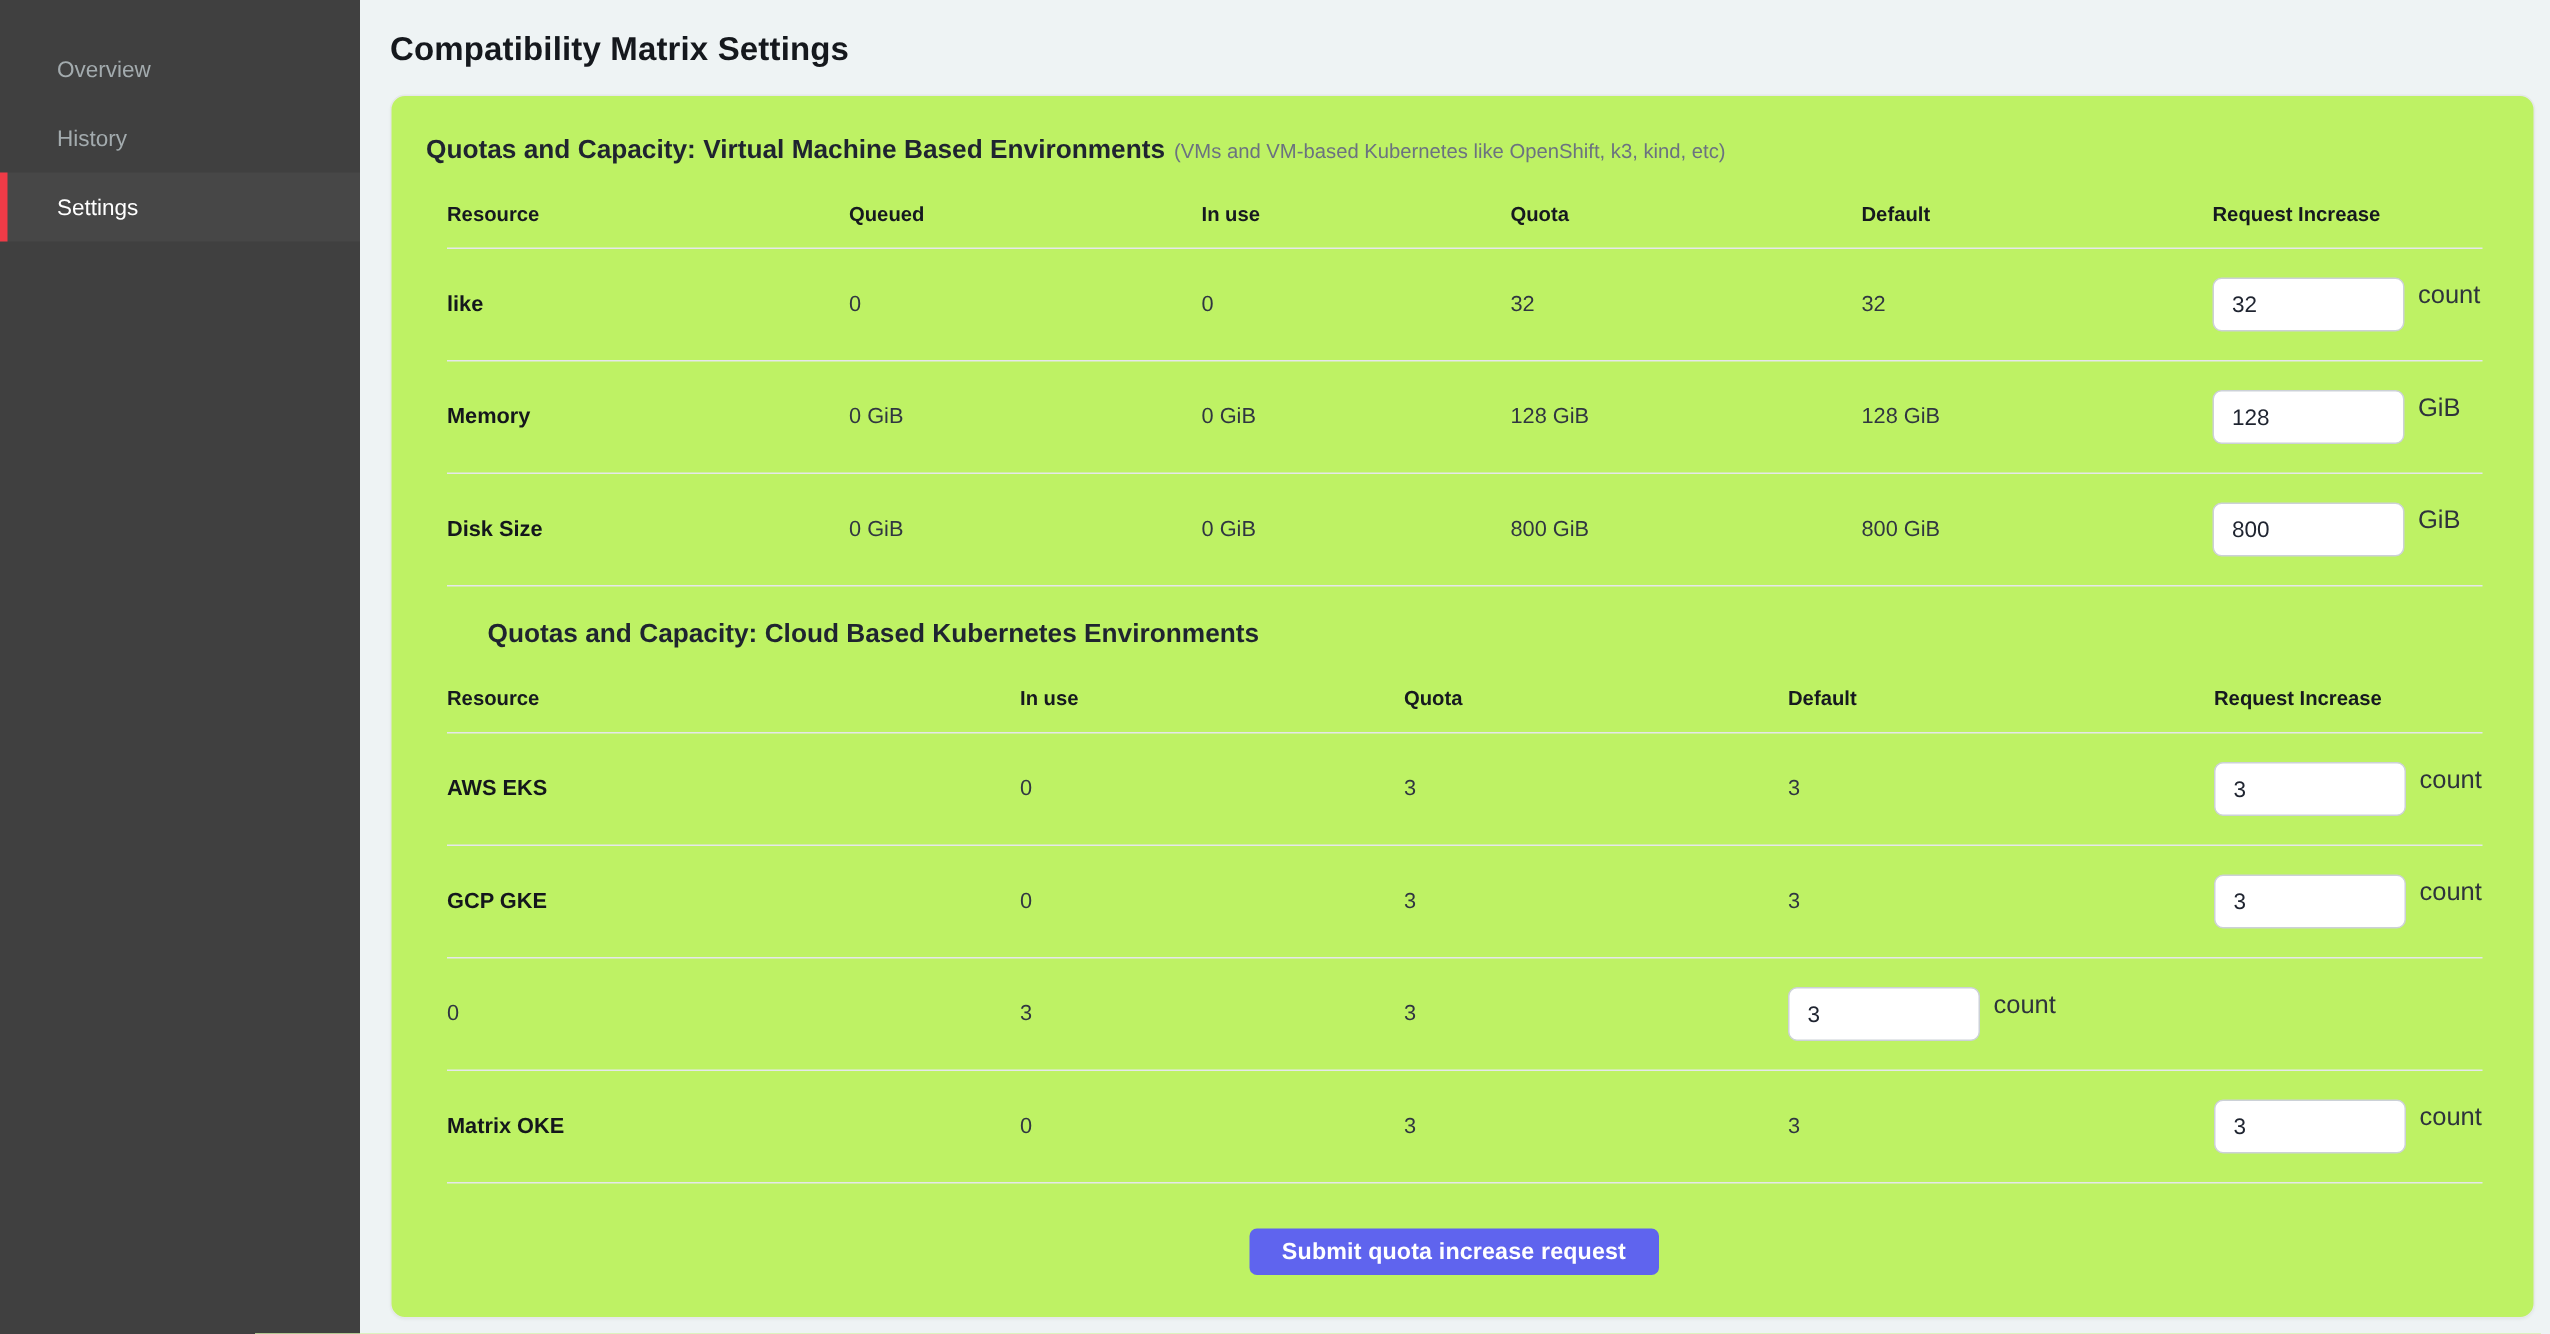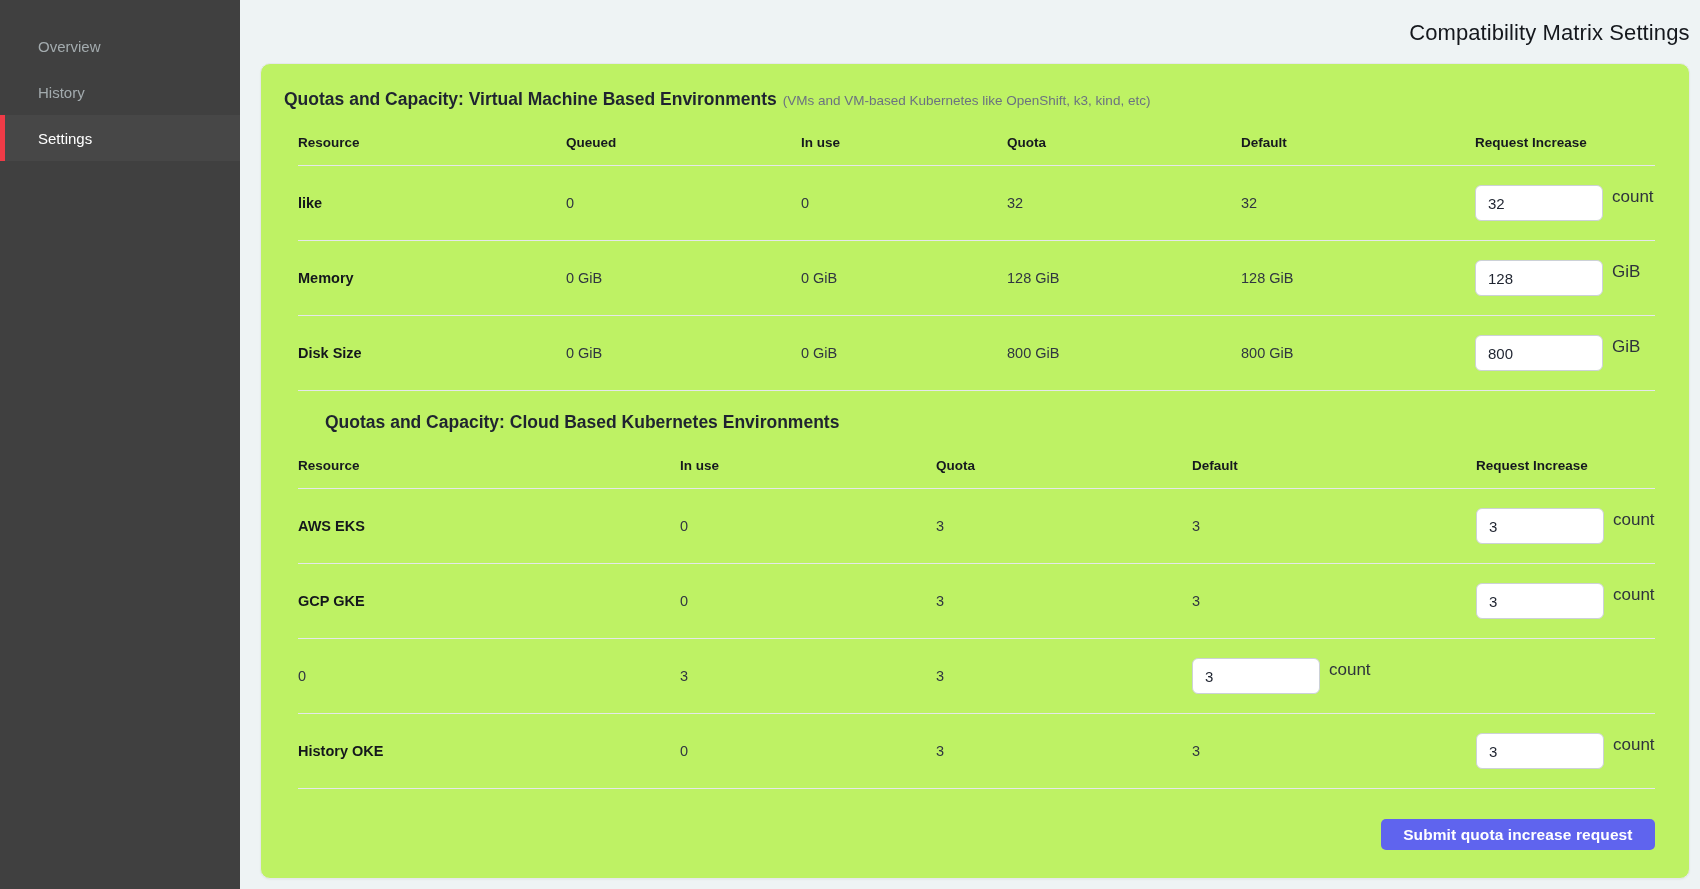--- a/index.html
+++ b/index.html
@@ -37,25 +37,24 @@
   
   .main {
     flex: 1;
     display: flex;
     flex-direction: column;
     padding: 0 16px 19px 20px;
     background: #eef3f4;
   }
   .page-title {
     font-size: 22px;
-    font-weight: 400;
+    font-weight: 700;
     color: #15181d;
     padding: 20px 0 17px 0;
     letter-spacing: 0.1px;
-    text-align: right;
   }
 
   
   .card {
     flex: 1;
     background: #bef264;
     border: 1px solid #e6e8ea;
     border-radius: 10px;
     box-shadow: 0 1px 2px rgba(0,0,0,0.04);
     padding: 22px 34px 0 23px;
@@ -118,21 +117,21 @@
   }
   .unit {
     margin-left: 9px;
     font-size: 17px;
     color: #2e333c;
     transform: translateY(-6px);
   }
 
   .submit-row {
     display: flex;
-    justify-content: flex-end;
+    justify-content: center;
     padding: 30px 0 28px 0;
   }
   .submit-btn {
     background: #5f64ee;
     color: #ffffff;
     font-size: 15.5px;
     font-weight: 700;
     font-family: "Liberation Sans", "DejaVu Sans", sans-serif;
     border: none;
     border-radius: 5px;
@@ -245,21 +244,21 @@
             <div class="trow cols-k8s">
               <div class="td">0</div>
               <div class="td">3</div>
               <div class="td">3</div>
               <div class="td req">
                 <input type="text" class="qty-input" value="3" style="">
                 <span class="unit">count</span>
               </div>
             </div>
             <div class="trow cols-k8s">
-              <div class="td resource">History OKE</div>
+              <div class="td resource">Matrix OKE</div>
               <div class="td">0</div>
               <div class="td">3</div>
               <div class="td">3</div>
               <div class="td req">
                 <input type="text" class="qty-input" value="3" style="">
                 <span class="unit">count</span>
               </div>
             </div>
           </div>
       </div>

